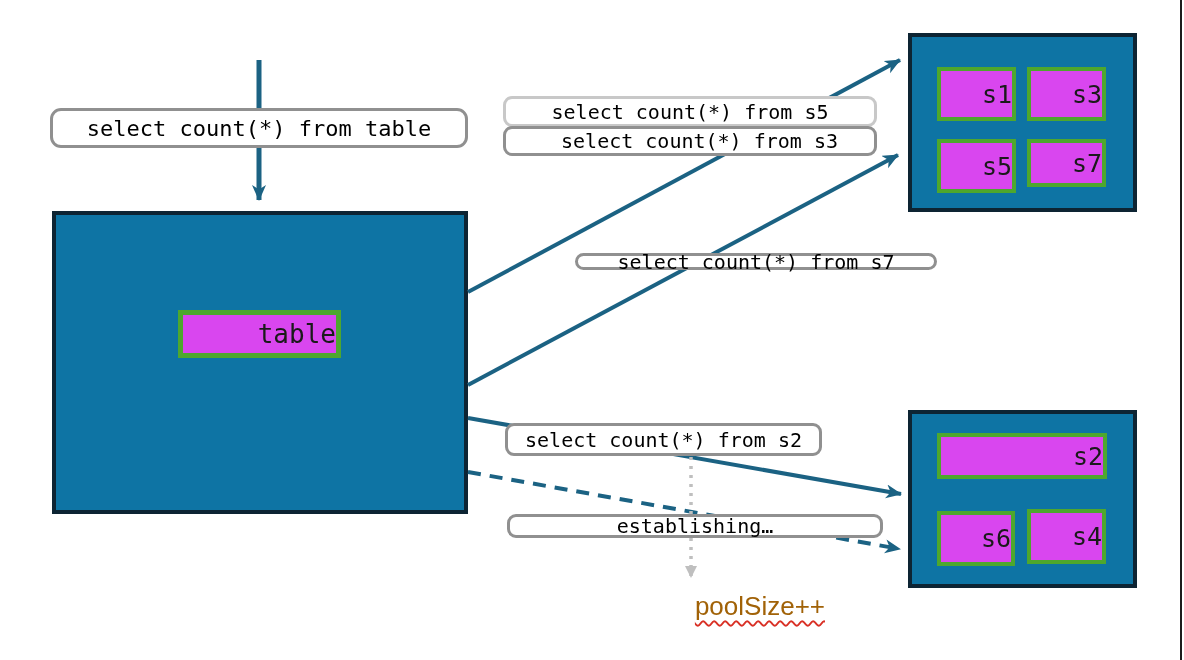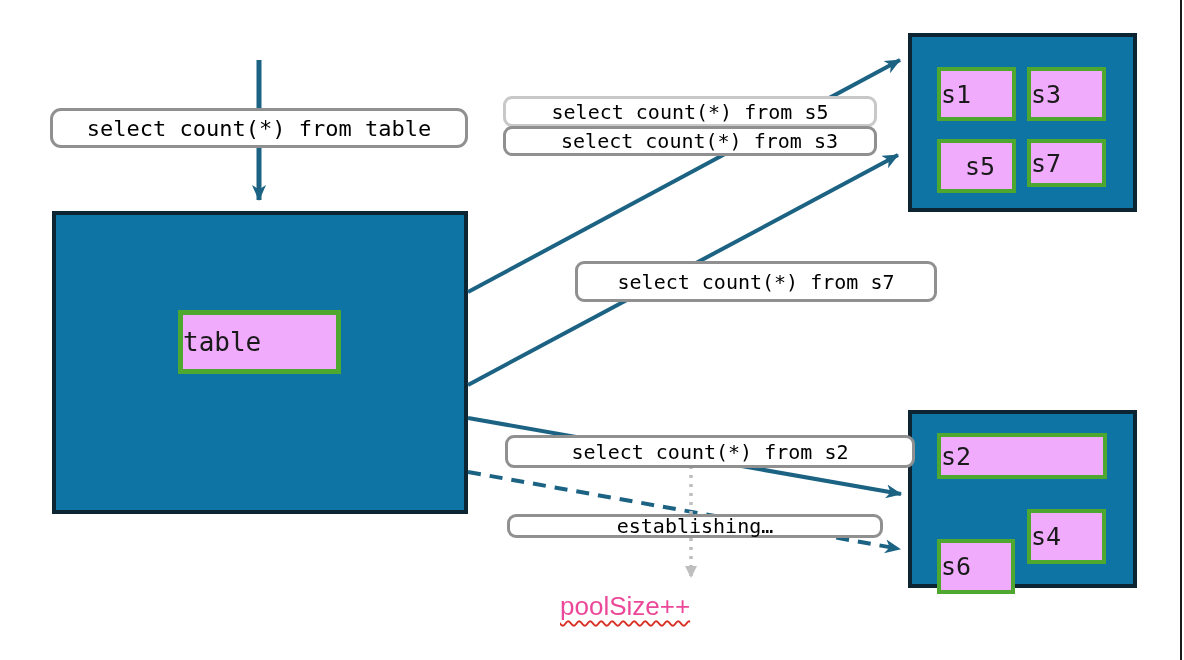--- a/index.html
+++ b/index.html
@@ -13,26 +13,26 @@
   }
   .pool {
     position: absolute;
     background: #0E74A4;
     border: 4px solid #0D2433;
     box-sizing: border-box;
     z-index: 1;
   }
   .shard {
     position: absolute;
-    background: #f0abfc;
+    background: #d946ef;
     border: 4px solid #4EA72E;
     box-sizing: border-box;
     display: flex;
     align-items: center;
-    justify-content: flex-start;
+    justify-content: flex-end;
     font-size: 25px;
     color: #1a1a1a;
     z-index: 1;
   }
   .table-label {
     border-width: 5px;
     font-size: 26px;
   }
   .arrows {
     position: absolute;
@@ -54,24 +54,24 @@
     white-space: nowrap;
     z-index: 3;
   }
   .qlabel.big { font-size: 22px; border-radius: 11px; }
   .qlabel.light { border-color: #C8C8C8; }
   .poolsize {
     position: absolute;
     left: 560px;
     top: 591px;
     width: 265px;
-    text-align: left;
+    text-align: right;
     font-family: "Liberation Sans", sans-serif;
     font-size: 26px;
-    color: #ec4899;
+    color: #a16207;
     text-decoration: underline wavy #D93025;
     text-decoration-thickness: 2px;
     text-underline-offset: 5px;
     z-index: 1;
   }
   .slide-edge {
     position: absolute;
     left: 1180px;
     top: 0;
     width: 2px;
@@ -79,21 +79,21 @@
     background: #1c1c1c;
     z-index: 4;
   }
 </style>
 </head>
 <body>
 
 <div class="canvas">
 
   <div class="pool" style="left:52px; top:211px; width:416px; height:303px;"></div>
-  <div class="shard table-label" style="left:178px; top:310px; width:163px; height:64px;">
+  <div class="shard table-label" style="left:178px; top:310px; width:163px; height:48px;">
     <span>table</span>
   </div>
 
   <div class="pool" style="left:908px; top:33px; width:229px; height:179px;"></div>
   <div class="shard" style="left:937px; top:67px; width:79px; height:54px;">
     <span>s1</span>
   </div>
   <div class="shard" style="left:1027px; top:67px; width:79px; height:54px;">
     <span>s3</span>
   </div>
@@ -101,21 +101,21 @@
     <span>s5</span>
   </div>
   <div class="shard" style="left:1027px; top:139px; width:79px; height:48px;">
     <span>s7</span>
   </div>
 
   <div class="pool" style="left:908px; top:410px; width:229px; height:178px;"></div>
   <div class="shard" style="left:937px; top:433px; width:170px; height:46px;">
     <span>s2</span>
   </div>
-  <div class="shard" style="left:937px; top:539px; width:78px; height:55px;">
+  <div class="shard" style="left:937px; top:511px; width:78px; height:55px;">
     <span>s6</span>
   </div>
   <div class="shard" style="left:1027px; top:509px; width:79px; height:55px;">
     <span>s4</span>
   </div>
 
   <svg class="arrows" width="1184" height="660" viewBox="0 0 1184 660">
     <defs>
       <marker id="mh" markerUnits="userSpaceOnUse" markerWidth="18" markerHeight="16" refX="15" refY="7" orient="auto">
         <path d="M0,0 L16,7 L0,14 L4.5,7 Z" fill="#1B6283"></path>
@@ -134,24 +134,24 @@
 
   <div class="qlabel big" style="left:50px; top:108px; width:418px; height:40px;">
     <span>select count(*) from table</span>
   </div>
   <div class="qlabel light" style="left:503px; top:96px; width:374px; height:31px;">
     <span>select count(*) from s5</span>
   </div>
   <div class="qlabel" style="left:503px; top:126px; width:374px; height:30px;padding-left:19px;">
     <span>select count(*) from s3</span>
   </div>
-  <div class="qlabel" style="left:575px; top:253px; width:362px; height:41px;margin-top:8px;">
+  <div class="qlabel" style="left:575px; top:253px; width:362px; height:17px;">
     <span>select count(*) from s7</span>
   </div>
-  <div class="qlabel" style="left:505px; top:423px; width:410px; height:33px;margin-top:12px;">
+  <div class="qlabel" style="left:505px; top:423px; width:317px; height:33px;">
     <span>select count(*) from s2</span>
   </div>
   <div class="qlabel" style="left:507px; top:514px; width:376px; height:24px;">
     <span>establishing…</span>
   </div>
 
   <div class="poolsize">
     <span>poolSize++</span>
   </div>
 

